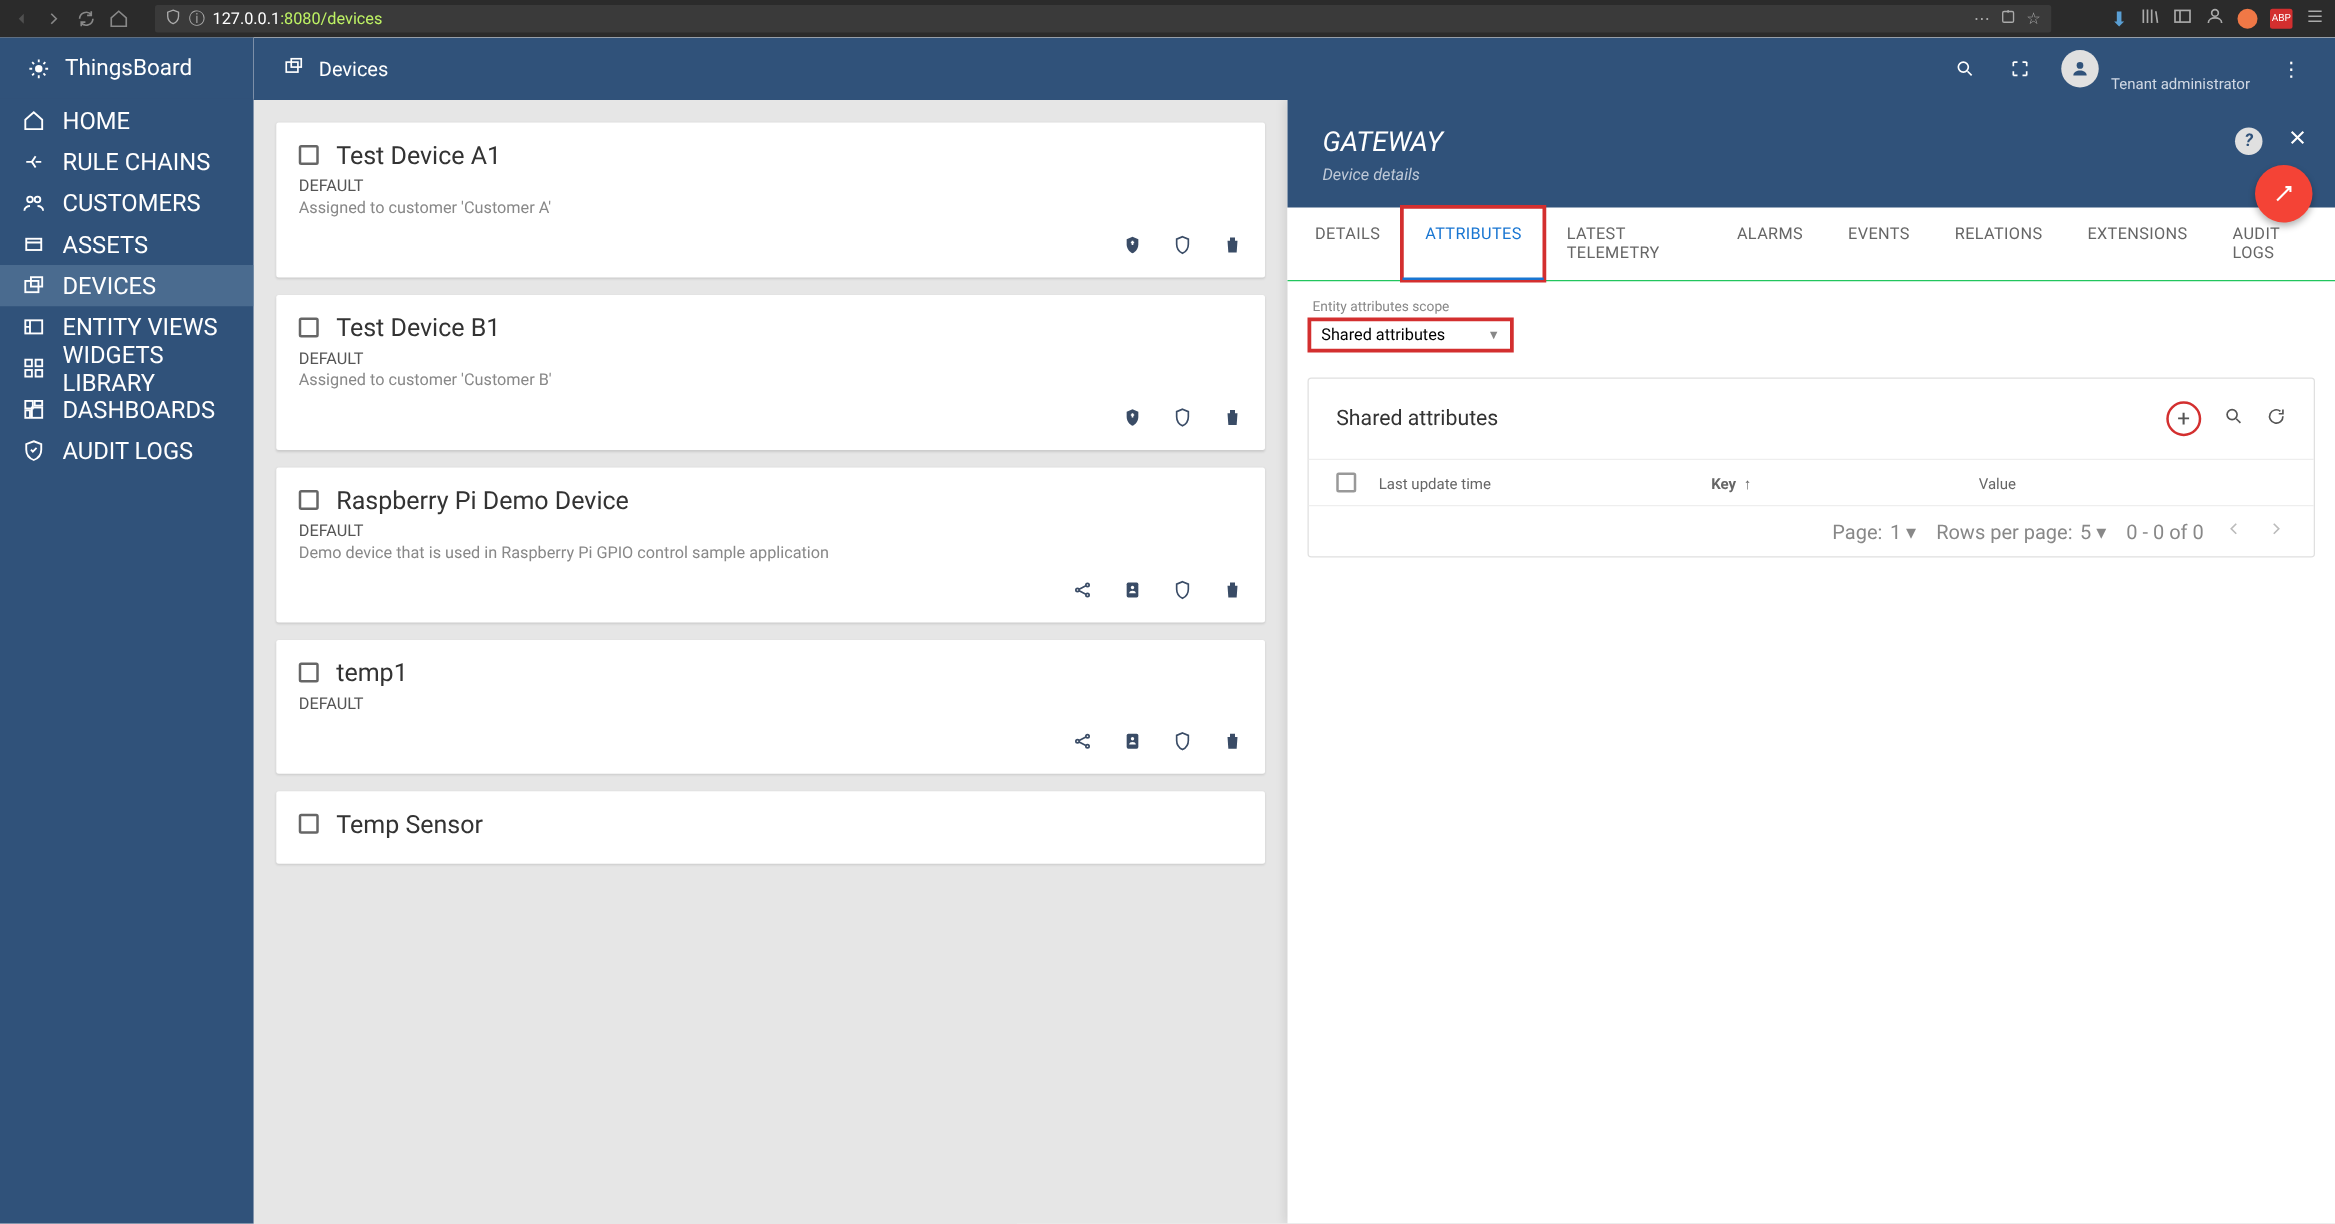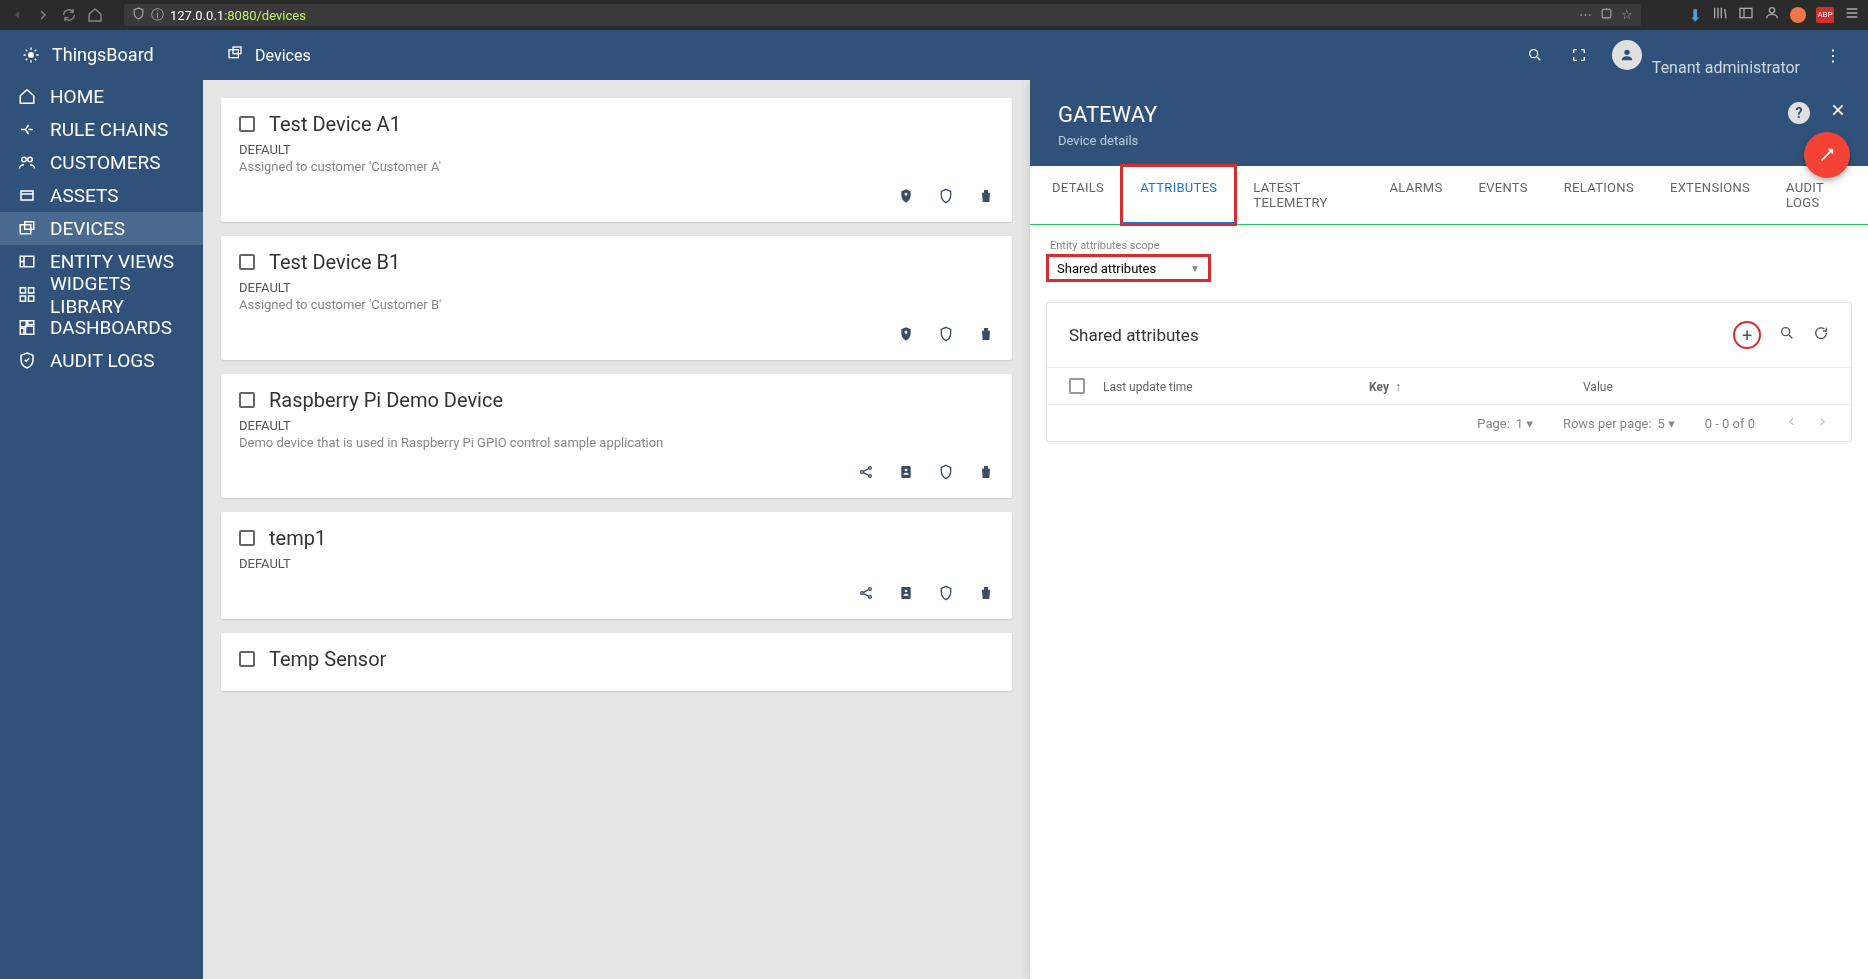--- a/index.html
+++ b/index.html
@@ -30,38 +30,38 @@
 .nav-icon { width: 18px; display: flex; justify-content: center; }
 
 
 .content { flex: 1; display: flex; flex-direction: column; background: #e6e6e6; overflow: hidden; }
 .topbar { height: 50px; background: #30527a; color: #fff; display: flex; align-items: center; padding: 0 24px; }
 .topbar-title { display: flex; align-items: center; gap: 12px; font-size: 16px; }
 .topbar-right { margin-left: auto; display: flex; align-items: center; gap: 22px; }
 .topbar-icon { width: 22px; height: 22px; display: flex; align-items: center; justify-content: center; cursor: pointer; color: #fff; }
 .user-chip { display: flex; align-items: center; gap: 10px; }
 .avatar { width: 30px; height: 30px; border-radius: 50%; background: #e0e0e0; display: flex; align-items: center; justify-content: center; color: #30527a; }
-.user-label { font-size: 16px; color: #d0d8e4; margin-top: 24px; }
+.user-label { font-size: 12px; color: #d0d8e4; margin-top: 24px; }
 
 .main { flex: 1; display: flex; overflow: hidden; position: relative; }
 
 
 .device-list { flex: 1; padding: 18px; overflow-y: auto; display: flex; flex-direction: column; gap: 14px; }
 .device-card { background: #fff; border-radius: 2px; padding: 14px 18px; box-shadow: 0 1px 2px rgba(0,0,0,.12); }
 .dc-top { display: flex; align-items: center; gap: 14px; margin-bottom: 6px; }
 .dc-check { width: 16px; height: 16px; border: 2px solid #666; border-radius: 2px; }
 .dc-name { font-size: 20px; color: #333; }
 .dc-type { font-size: 13px; color: #555; margin-bottom: 2px; }
 .dc-desc { font-size: 13px; color: #888; }
 .dc-actions { display: flex; justify-content: flex-end; gap: 24px; margin-top: 14px; color: #30527a; }
 .dc-action { cursor: pointer; color: #3a4c66; }
 
 
 .details { width: 838px; background: #fff; flex-shrink: 0; display: flex; flex-direction: column; box-shadow: -2px 0 8px rgba(0,0,0,.1); }
-.details-header { background: #30527a; color: #fff; padding: 22px 28px 0 28px; position: relative; }
+.details-header { background: #30527a; color: #fff; padding: 22px 28px 0 28px; position: relative; font-style: italic; }
 .details-title { font-size: 22px; margin-bottom: 6px; }
 .details-sub { font-size: 13px; color: #c0cad8; margin-bottom: 18px; }
 .details-close { position: absolute; top: 22px; right: 22px; cursor: pointer; }
 .details-help { position: absolute; top: 22px; right: 58px; cursor: pointer; width: 22px; height: 22px; border-radius: 50%; background: #e0e0e0; color: #30527a; display: flex; align-items: center; justify-content: center; font-weight: bold; font-size: 14px; }
 
 .tabs { background: #fff; display: flex; border-bottom: 1px solid #22c55e; padding: 0 4px; }
 .tab { padding: 14px 18px; font-size: 13px; color: #666; cursor: pointer; text-transform: uppercase; letter-spacing: .3px; position: relative; }
 .tab.active { color: #1976d2; }
 .tab.active::after { content: ''; position: absolute; bottom: 0; left: 0; right: 0; height: 2px; background: #1976d2; }
 .tab.highlighted { outline: 3px solid #d32f2f; outline-offset: -1px; }
@@ -77,21 +77,21 @@
 .attr-head-actions { margin-left: auto; display: flex; gap: 18px; align-items: center; }
 .add-btn { width: 28px; height: 28px; border: 2px solid #d32f2f; border-radius: 50%; display: flex; align-items: center; justify-content: center; color: #555; cursor: pointer; font-size: 18px; }
 .icon-btn { cursor: pointer; color: #555; }
 
 .attr-cols { display: flex; padding: 10px 22px; font-size: 12px; color: #666; border-top: 1px solid #eee; align-items: flex-end; }
 .attr-check { width: 16px; height: 16px; border: 2px solid #999; border-radius: 2px; margin-right: 18px; }
 .col-last { width: 230px; }
 .col-key { width: 250px; font-weight: bold; display: flex; align-items: center; gap: 6px; padding-left: 36px; }
 .col-value { flex: 1; }
 
-.pager { display: flex; align-items: flex-end; justify-content: flex-end; padding: 10px 22px; font-size: 13px; color: #888; gap: 30px; border-top: 1px solid #eee; }
+.pager { display: flex; align-items: flex-end; justify-content: flex-end; padding: 10px 22px; font-size: 16px; color: #888; gap: 16px; border-top: 1px solid #eee; }
 .pager-sel { display: flex; align-items: center; gap: 6px; }
 .pager-nav { display: flex; gap: 18px; }
 .pager-arrow { cursor: pointer; color: #bbb; }
 
 .fab { position: absolute; top: 52px; right: 18px; width: 46px; height: 46px; border-radius: 50%; background: #f44336; color: #fff; display: flex; align-items: center; justify-content: center; box-shadow: 0 3px 6px rgba(0,0,0,.3); cursor: pointer; z-index: 10; }
 
 svg { width: 1em; height: 1em; }
 </style>
 </head>
 <body>

